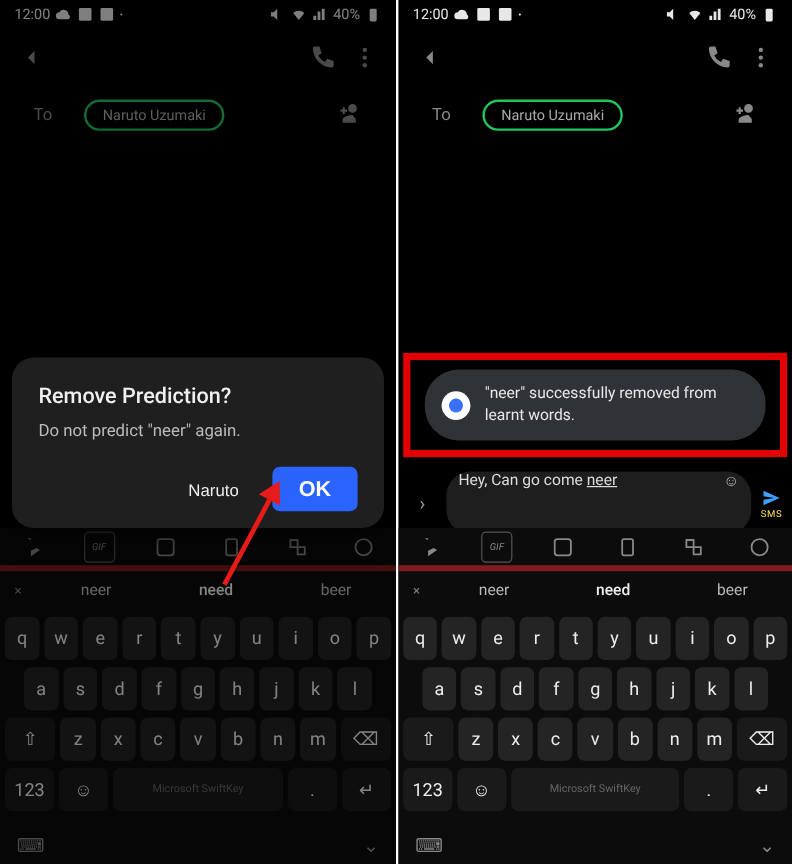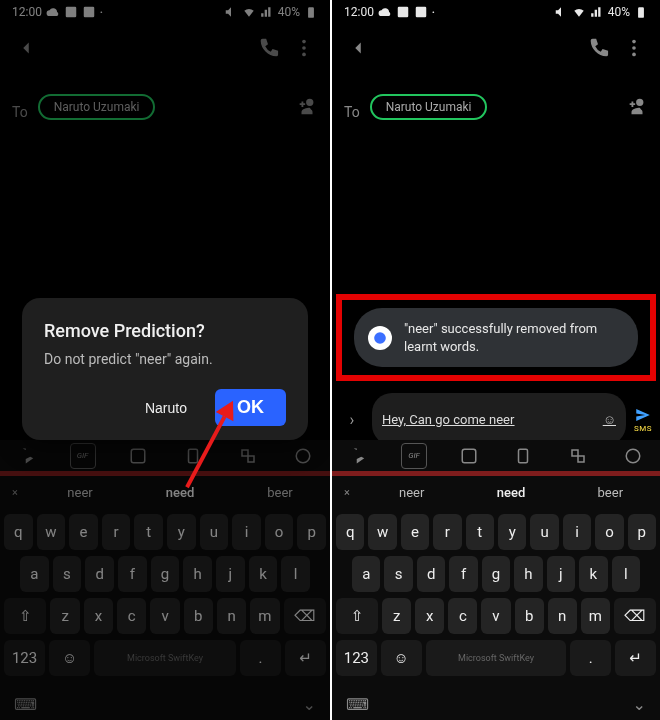--- a/index.html
+++ b/index.html
@@ -12,27 +12,27 @@
     .status-left, .status-right { display: flex; align-items: center; gap: 4px; }
     .status-icon { width: 14px; height: 14px; fill: #e8e8e8; }
 
     
     .app-header { height: 48px; display: flex; align-items: center; padding: 0 8px; color: #aaa; }
     .app-header .hdr-icon { width: 36px; height: 36px; display: flex; align-items: center; justify-content: center; }
     .hdr-icon svg { width: 22px; height: 22px; fill: #888; }
     .app-header .spacer { flex: 1; }
 
     
-    .recipient-row { height: 48px; display: flex; align-items: flex-end; padding: 0 12px; gap: 10px; color: #888; font-size: 14px; }
+    .recipient-row { height: 48px; display: flex; align-items: center; padding: 0 28px; gap: 26px; color: #888; font-size: 14px; }
     .chip { border: 2px solid #22c55e; border-radius: 16px; padding: 4px 14px; color: #aaa; font-size: 12px; }
     .recipient-row .spacer { flex: 1; }
 
     
     .scrim { position: absolute; inset: 0; background: rgba(0,0,0,0.45); display: flex; align-items: flex-end; padding-bottom: 280px; }
-    .dialog { margin: 0 22px; background: #1f1f1f; border-radius: 18px; padding: 22px 22px 14px 22px; width: 100%; box-shadow: 0 6px 24px rgba(0,0,0,.6); }
+    .dialog { margin: 0 10px; background: #1f1f1f; border-radius: 18px; padding: 22px 22px 14px 22px; width: 100%; box-shadow: 0 6px 24px rgba(0,0,0,.6); }
     .dialog-title { color: #f0f0f0; font-size: 18px; font-weight: 500; margin-bottom: 10px; }
     .dialog-msg { color: #bbb; font-size: 14px; margin-bottom: 22px; }
     .dialog-actions { display: flex; justify-content: flex-end; gap: 18px; align-items: center; }
     .btn-flat { color: #eee; font-size: 14px; font-weight: 500; background: none; border: none; padding: 8px 10px; }
     .btn-primary { background: #2a63ff; color: #fff; border: none; border-radius: 6px; padding: 8px 22px; font-size: 18px; font-weight: 700; }
 
     
     .arrow { position: absolute; left: 200px; top: 395px; transform: rotate(28deg); z-index: 50; pointer-events: none; }
     .arrow-line { width: 4px; height: 80px; background: #e81b1b; margin: 0 auto; }
     .arrow-head { width: 0; height: 0; border-left: 10px solid transparent; border-right: 10px solid transparent; border-bottom: 18px solid #e81b1b; margin: 0 auto; }
@@ -41,21 +41,21 @@
     .snackbar-zone { position: absolute; top: 290px; left: 0; right: 0; padding: 4px 4px; }
     .snackbar-highlight { border: 6px solid #e30202; padding: 8px 12px; }
     .snackbar { background: #2f3236; border-radius: 28px; padding: 12px 14px; display: flex; align-items: center; gap: 12px; }
     .snackbar-icon { width: 24px; height: 24px; border-radius: 50%; background: #fff; display: flex; align-items: center; justify-content: center; }
     .snackbar-icon svg { width: 14px; height: 14px; fill: #3b6fff; }
     .snackbar-text { color: #e8e8e8; font-size: 13px; flex: 1; line-height: 1.35; }
 
     
     .compose { position: absolute; left: 0; right: 0; bottom: 280px; height: 42px; display: flex; align-items: center; gap: 8px; padding: 0 8px; }
     .compose .chev { width: 24px; text-align: center; color: #999; font-size: 16px; }
-    .compose-pill { flex: 1; background: #1e1e1e; border-radius: 20px; height: 52px; display: flex; align-items: center; padding: 0 10px; gap: 8px; color: #ddd; font-size: 13px; text-decoration: underline; }
+    .compose-pill { flex: 1; background: #1e1e1e; border-radius: 20px; height: 52px; display: flex; align-items: flex-start; padding: 0 10px; gap: 8px; color: #ddd; font-size: 13px; }
     .compose-text .und { text-decoration: underline; }
     .compose-emoji { color: #bbb; }
     .send-col { display: flex; flex-direction: column; align-items: center; color: #fde047; }
     .send-col svg { width: 18px; height: 18px; fill: #3fa0ff; }
     .send-label { font-size: 8px; letter-spacing: .5px; }
 
     
     .keyboard { position: absolute; left: 0; right: 0; bottom: 0; height: 280px; background: #0c0c0c; display: flex; flex-direction: column; }
     .kb-toolbar { height: 36px; display: flex; align-items: center; justify-content: space-around; border-bottom: 5px solid #7f1d1d; font-style: italic; }
     .kb-tool { width: 26px; height: 26px; display: flex; align-items: center; justify-content: center; color: #888; font-size: 12px; }

